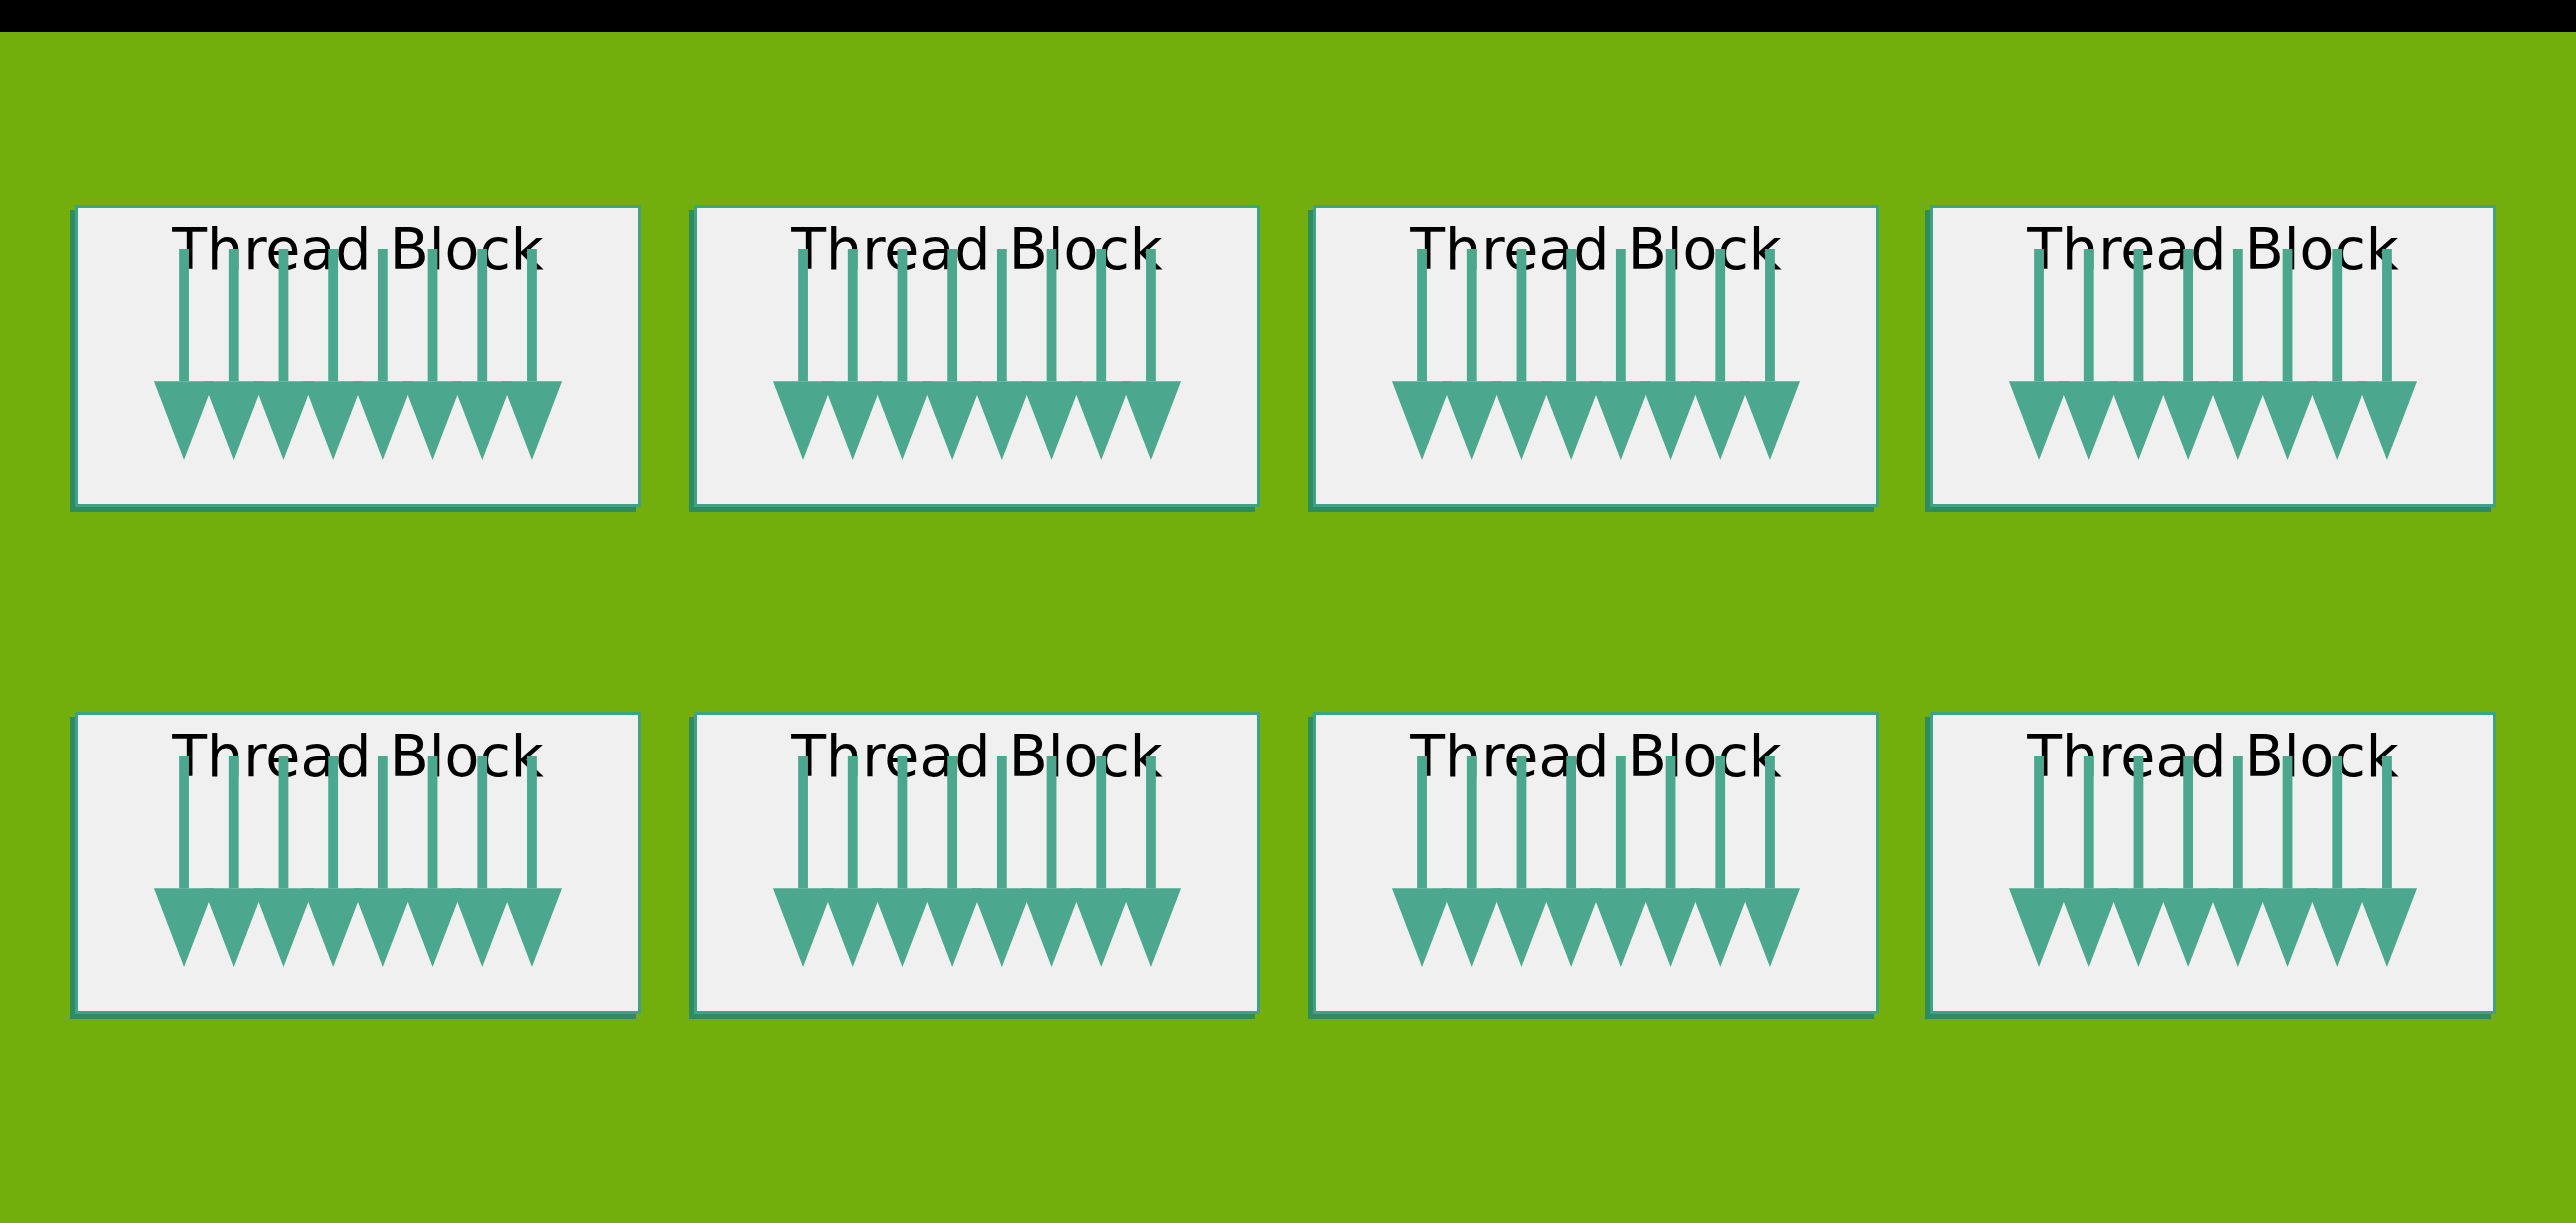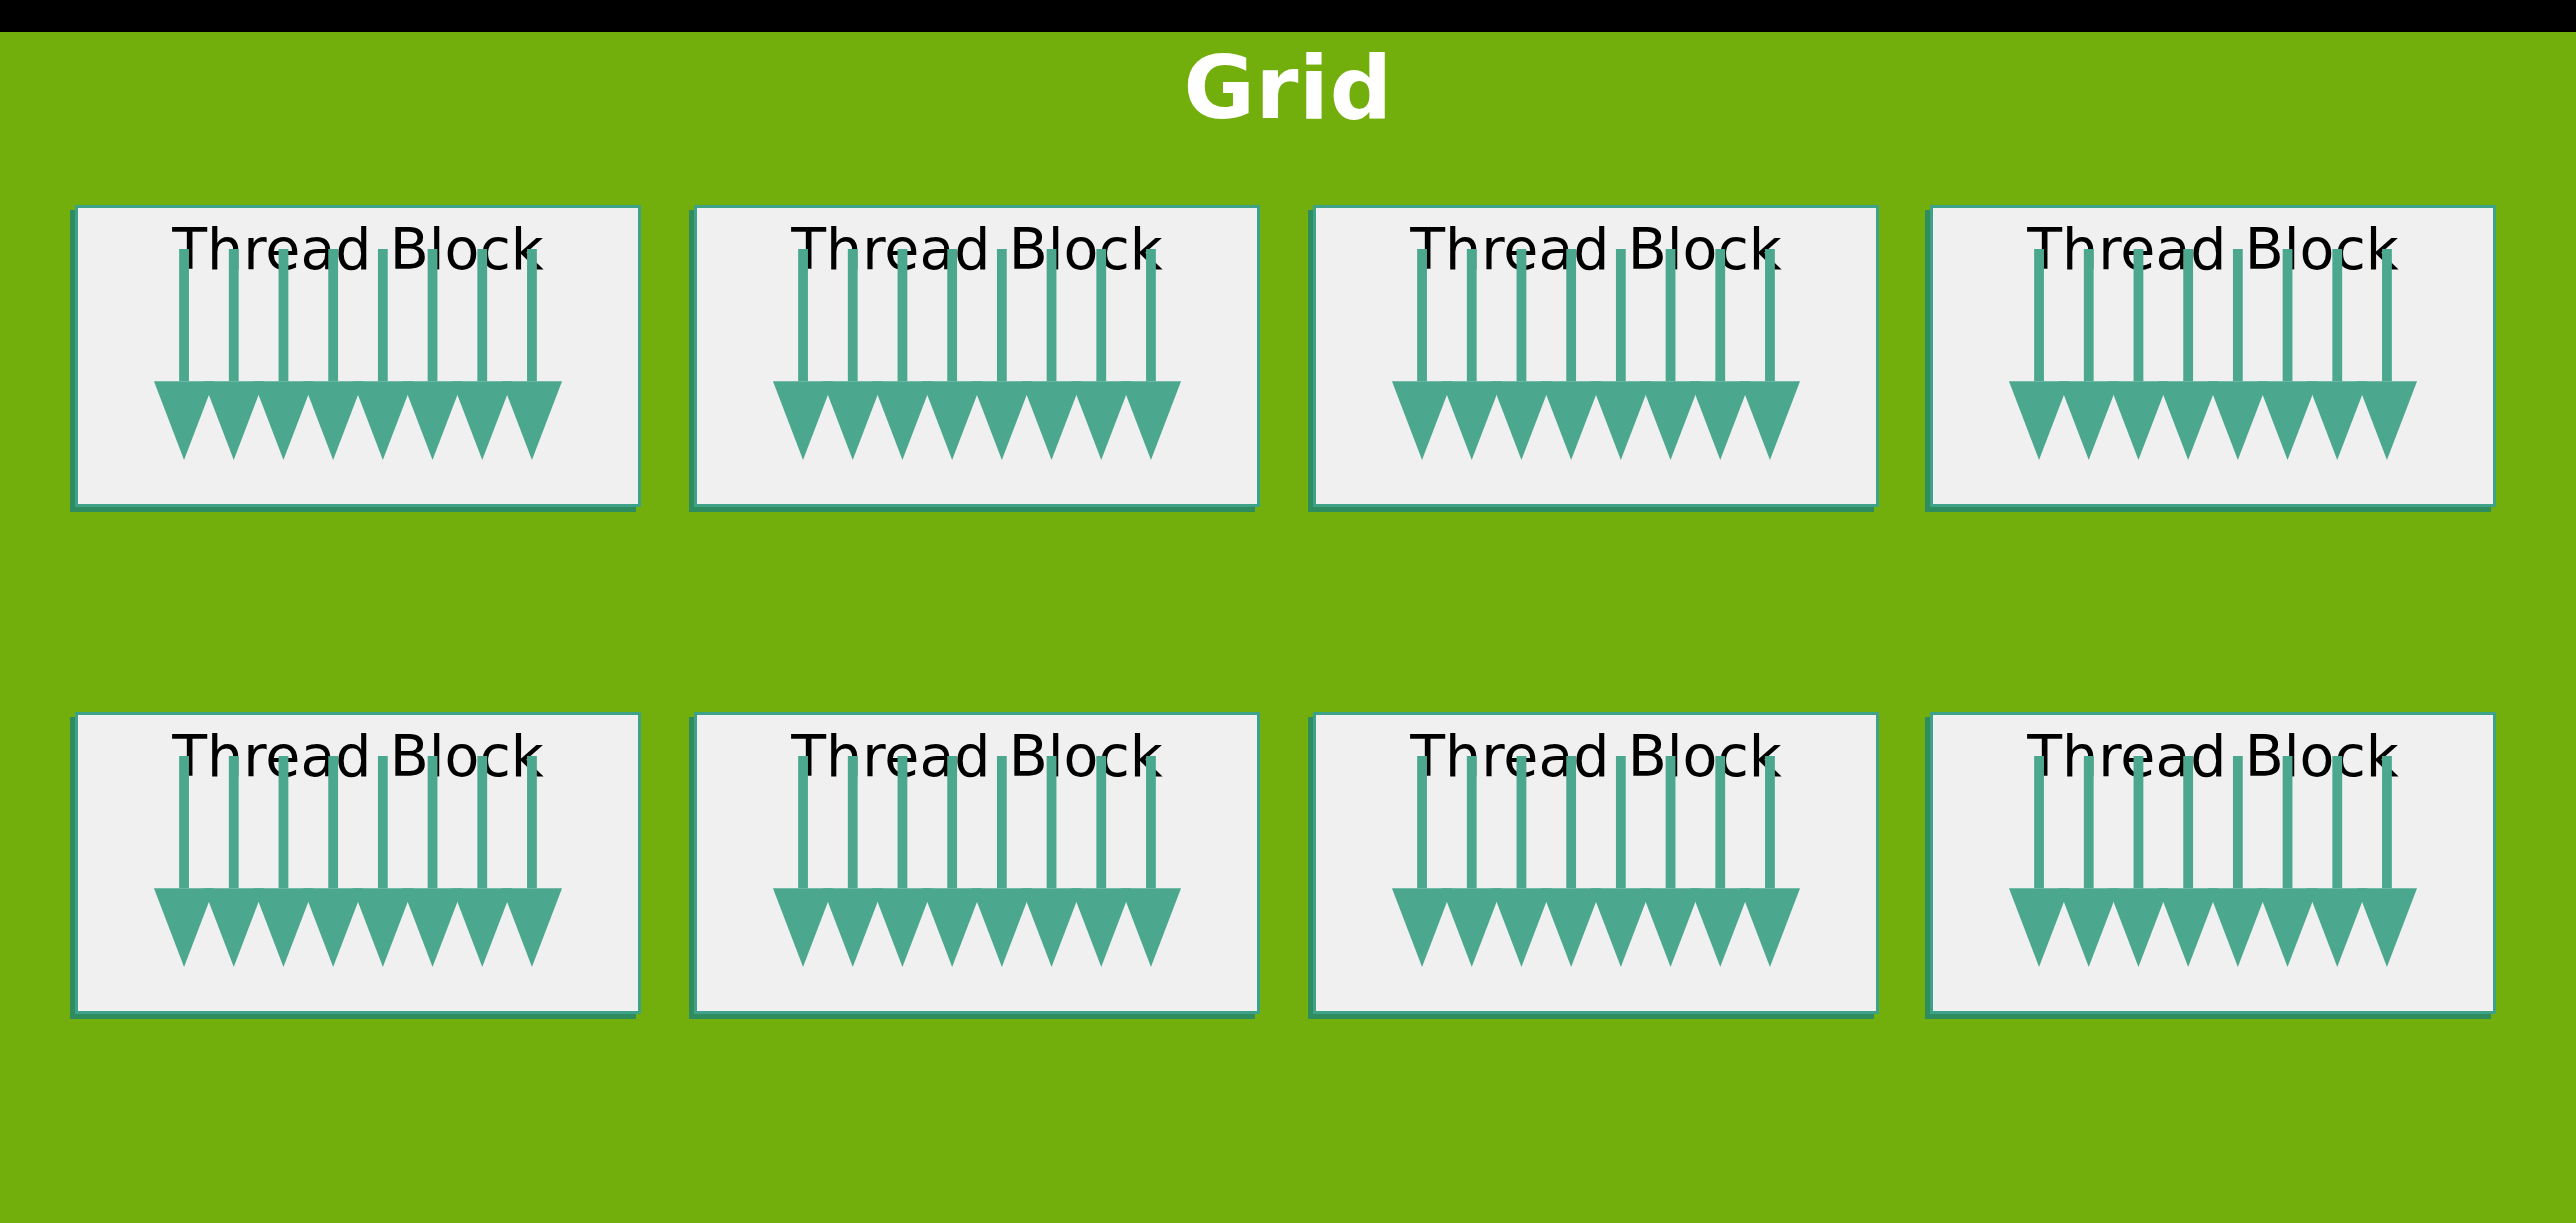--- a/index.html
+++ b/index.html
@@ -99,21 +99,20 @@
 </style>
 </head>
 <body>
 
 <div id="slide">
 
   <div id="topbar" style="background: rgb(0, 0, 0);"></div>
 
   <div id="grid-panel" style="background: rgb(114, 175, 13);">
 
-    <div id="grid-title" style="color: rgb(255, 255, 255);">Grid</div>
 
     <div id="blocks-area">
         <div class="thread-block" style="left: 75px; top: 173px; width: 566px; height: 302px; background: rgb(240, 240, 240); border-color: rgb(61, 162, 136); box-shadow: rgb(46, 140, 94) -5px 5px 0px 0px;">
           <div class="tb-label" style="color: rgb(0, 0, 0);">Thread Block</div>
           <div class="tb-arrows">
             <svg viewBox="0 0 800 300" preserveAspectRatio="none">
               <g>
                 <rect x="144.5" y="0" width="14" height="188" fill="#4BA88F"></rect>
                 <polygon points="108.5,188 194.5,188 151.5,300" fill="#4BA88F"></polygon>
               </g>

